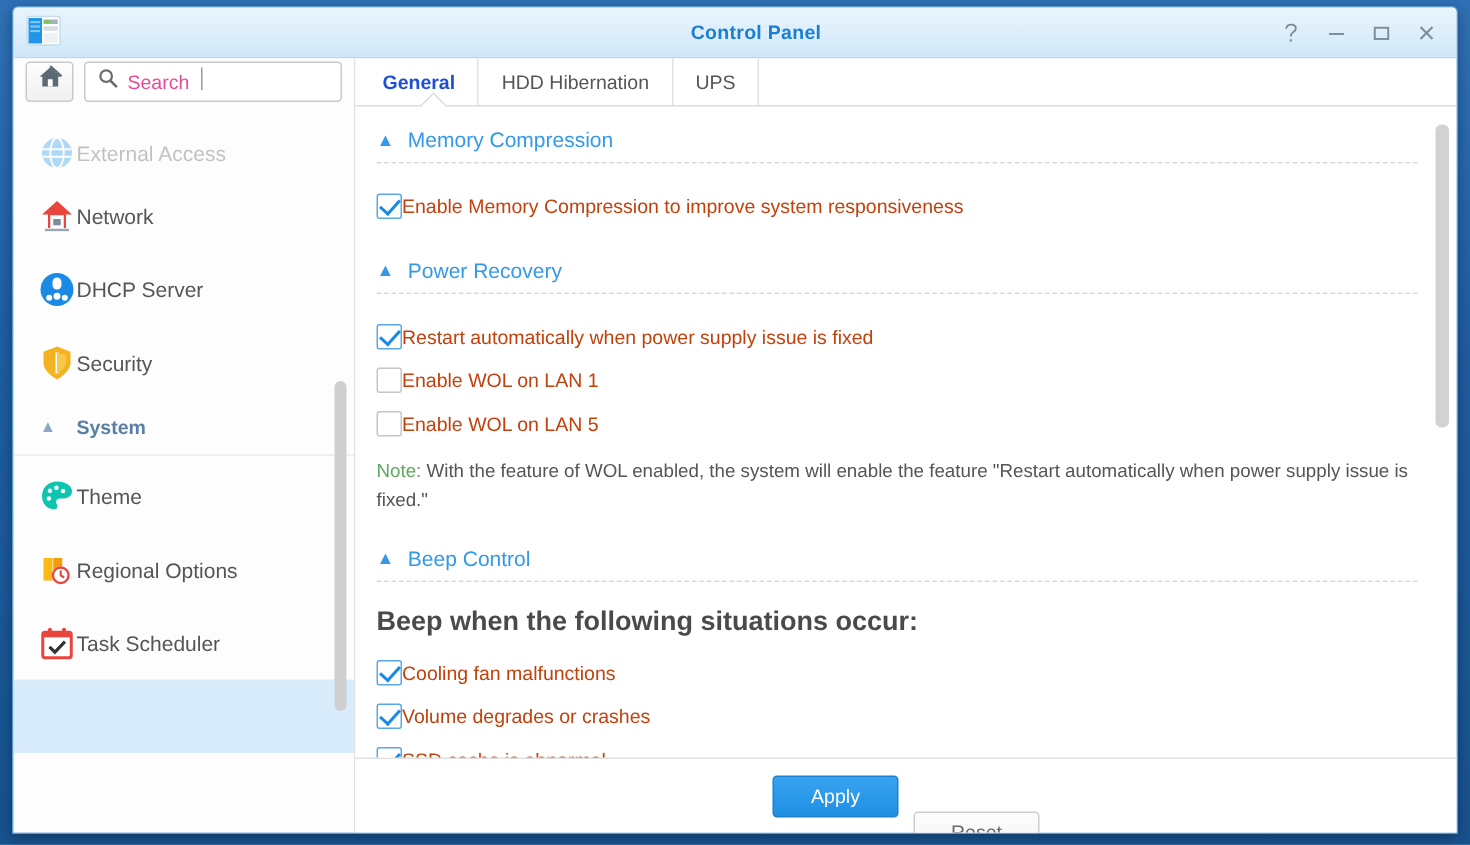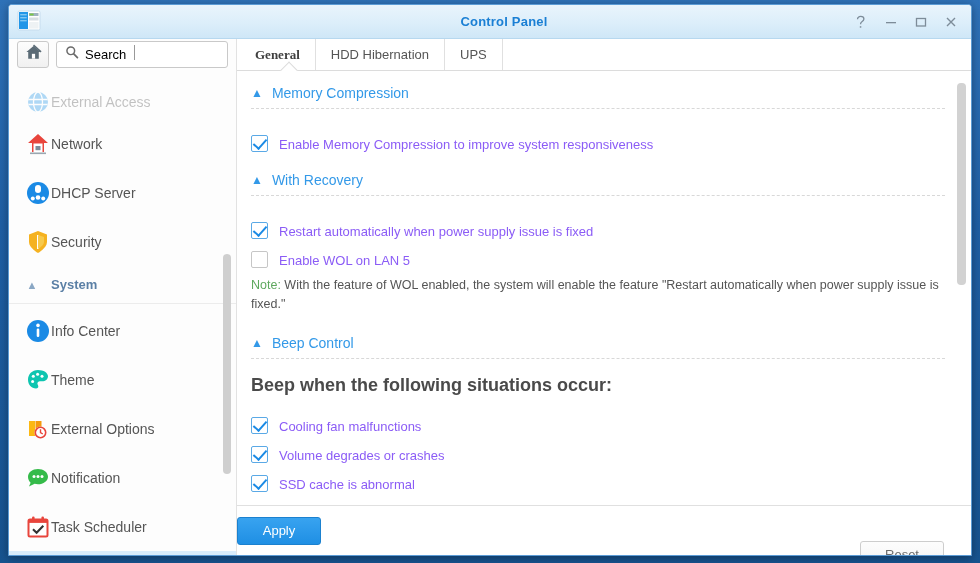--- a/index.html
+++ b/index.html
@@ -88,21 +88,21 @@
     cursor: pointer;
   }
   #search-box {
     flex: 1; height: 27px;
     border: 1px solid #c9c9c9; border-radius: 3px;
     background: #fff;
     display: flex; align-items: center; gap: 6px;
     padding: 0 8px;
   }
   #search-box .ph {
-    font-size: 13px; color: #000000;
+    font-size: 13px; color: #ec4899;
     position: relative;
   }
   #search-box .ph::after{
     content:""; position:absolute; right:-9px; top:-2px;
     width:1px; height:15px; background:#999;
   }
   #nav-scroll {
     position: absolute; left: 0; top: 0; right: 0; bottom: 0;
     padding-top: 46px;
   }
@@ -161,21 +161,21 @@
     position: relative;
   }
   .tab {
     display: flex; align-items: center;
     padding: 0 15px;
     font-size: 13px; color: #555;
     border-right: 1px solid #e0e0e0;
     cursor: pointer; position: relative;
   }
   .tab:first-child { padding-left: 4px; }
-  .tab.active { color: #404040; font-weight: bold; font-family: Liberation Serif, serif; }
+  .tab.active { color: #1d4ed8; font-weight: bold; }
   #tab-pointer {
     position: absolute; left: 46px; bottom: -6px;
     width: 12px; height: 12px;
     background: #fff;
     border-left: 1px solid #dcdcdc;
     border-top: 1px solid #dcdcdc;
     transform: rotate(45deg);
   }
 
   
@@ -192,23 +192,23 @@
     font-size: 14px; color: #3399e8;
     padding-bottom: 7px;
     cursor: pointer;
   }
   .sec-head .chev { font-size: 12px; color:#3399e8; }
   .sec-rule {
     border-bottom: 1px dashed #d8d8d8;
     margin-bottom: 14px;
   }
   .cb-row {
-    display: flex; align-items: flex-end; gap: 11px;
+    display: flex; align-items: center; 
     height: 29px;
-    font-size: 13px; color: #8b5cf6;
+    font-size: 13px; color: #c2410c;
   }
   .cb {
     width: 17px; height: 17px; flex: 0 0 17px;
     border: 1px solid #c6c6c6; border-radius: 2px;
     background: #fff;
     position: relative;
     cursor: pointer;
   }
   .cb.on { border-color: #5aa9e6; }
   .cb.on::after {
@@ -239,22 +239,22 @@
     width: 9px; height: 202px;
     background: #d2d2d2; border-radius: 4px;
     cursor: pointer;
   }
 
   
   #footer {
     height: 50px; flex: 0 0 50px;
     border-top: 1px solid #e0e0e0;
     background: #fff;
-    display: flex; align-items: center; justify-content: space-between;
-    padding-right: 27px; gap: 10px;
+    display: flex; align-items: center; justify-content: center;
+    padding-right: 0; gap: 10px;
   }
   .btn {
     min-width: 84px; height: 28px;
     border-radius: 3px;
     font-size: 13px;
     display: flex; align-items: center; justify-content: center;
     cursor: pointer;
   }
   .btn.primary {
     background: linear-gradient(180deg,#38a3f0,#1f8fe4);
@@ -365,30 +365,20 @@
               </svg>
           </span>
           <span>Security</span>
         </div>
 
         <div class="nav-group">
           <span class="chev">▲</span>
           <span>System</span>
         </div>
 
-        <div class="nav-item">
-          <span class="ico">
-            <svg width="26" height="26" viewBox="0 0 26 26">
-                <circle cx="13" cy="13" r="11" fill="#1a8ae5"></circle>
-                <rect x="11.7" y="10.5" width="2.6" height="8.5" rx="1.2" fill="#fff"></rect>
-                <circle cx="13" cy="7.4" r="1.8" fill="#fff"></circle>
-              </svg>
-          </span>
-          <span>Info Center</span>
-        </div>
 
         <div class="nav-item">
           <span class="ico">
             <svg width="26" height="26" viewBox="0 0 26 26">
                 <path d="M13 3C7 3 3 7.3 3 12.8c0 5 3.6 8.7 8 8.7 1.8 0 2.3-.9 2.3-1.9 0-1.6-.9-1.8-.9-3 0-1.3 1-2.3 2.5-2.3h2.4c3 0 5.7-1.9 5.7-5C23 5.9 18.7 3 13 3Z" fill="#0ec5b0"></path>
                 <circle cx="8.3" cy="9.2" r="1.5" fill="#fff"></circle>
                 <circle cx="12.6" cy="7.2" r="1.5" fill="#fff"></circle>
                 <circle cx="17" cy="9.3" r="1.5" fill="#fff"></circle>
                 <circle cx="7.6" cy="14.4" r="1.5" fill="#fff"></circle>
               </svg>
@@ -399,34 +389,23 @@
         <div class="nav-item">
           <span class="ico">
             <svg width="26" height="26" viewBox="0 0 26 26">
                 <rect x="4" y="5" width="6" height="15" fill="#fcb813"></rect>
                 <rect x="10.5" y="5" width="6" height="15" fill="#f59a0e"></rect>
                 <circle cx="15.5" cy="16.5" r="6" fill="#fff"></circle>
                 <circle cx="15.5" cy="16.5" r="5.2" fill="none" stroke="#e8453c" stroke-width="1.6"></circle>
                 <path d="M15.5 13.3V16.6l2.3 1.4" stroke="#e8453c" stroke-width="1.4" fill="none"></path>
               </svg>
           </span>
-          <span>External Options</span>
-        </div>
-
-        <div class="nav-item">
-          <span class="ico">
-            <svg width="26" height="26" viewBox="0 0 26 26">
-                <path d="M13 4c5.5 0 10 3.4 10 7.7 0 4.2-4.5 7.6-10 7.6-1.2 0-2.4-.2-3.4-.5L4 21.5l1.6-3.8C4 16.2 3 14.1 3 11.7 3 7.4 7.5 4 13 4Z" fill="#35bb4a"></path>
-                <circle cx="9" cy="11.6" r="1.5" fill="#fff"></circle>
-                <circle cx="13" cy="11.6" r="1.5" fill="#fff"></circle>
-                <circle cx="17" cy="11.6" r="1.5" fill="#fff"></circle>
-              </svg>
-          </span>
-          <span>Notification</span>
-        </div>
+          <span>Regional Options</span>
+        </div>
+
 
         <div class="nav-item">
           <span class="ico">
             <svg width="26" height="26" viewBox="0 0 26 26">
                 <rect x="3.5" y="5.5" width="19" height="17" rx="1.5" fill="#fff" stroke="#e8453c" stroke-width="2"></rect>
                 <rect x="3.5" y="5.5" width="19" height="3.4" fill="#e8453c"></rect>
                 <rect x="7" y="2.5" width="2.6" height="4.6" rx="1.2" fill="#e8453c"></rect>
                 <rect x="16.4" y="2.5" width="2.6" height="4.6" rx="1.2" fill="#e8453c"></rect>
                 <path d="M8 15.3 L11.6 18.8 L18.3 11.8" stroke="#333" stroke-width="2.1" fill="none"></path>
               </svg>
@@ -492,27 +471,31 @@
 
           <div class="cb-row">
             <span class="cb on"></span>
             <span>Enable Memory Compression to improve system responsiveness</span>
           </div>
 
           <div class="sec-gap"></div>
 
           <div class="sec-head">
             <span class="chev">▲</span>
-            <span>With Recovery</span>
+            <span>Power Recovery</span>
           </div>
           <div class="sec-rule"></div>
 
           <div class="cb-row">
             <span class="cb on"></span>
             <span>Restart automatically when power supply issue is fixed</span>
+          </div>
+          <div class="cb-row">
+            <span class="cb"></span>
+            <span>Enable WOL on LAN 1</span>
           </div>
           <div class="cb-row">
             <span class="cb"></span>
             <span>Enable WOL on LAN 5</span>
           </div>
 
           <div class="note">
             <span class="k">Note:</span><span> With the feature of WOL enabled, the system will enable the feature "Restart automatically when power supply issue is fixed."</span>
           </div>
 

